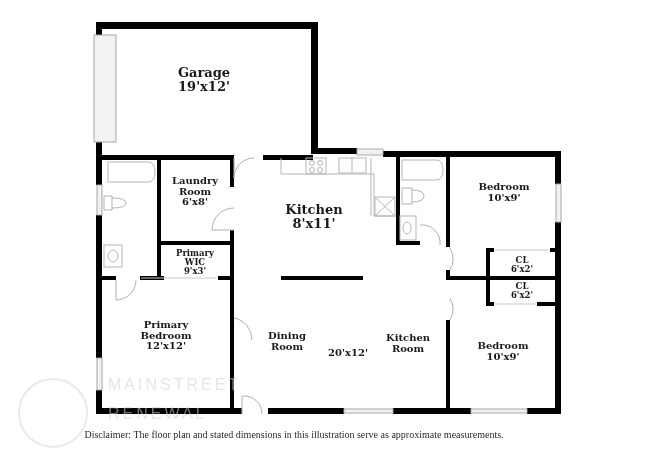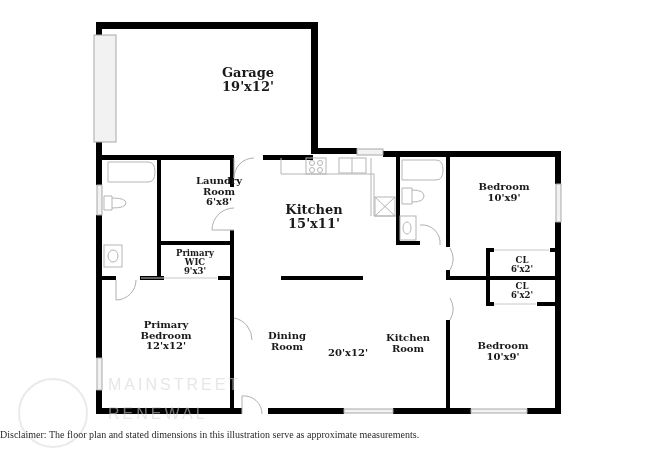--- a/index.html
+++ b/index.html
@@ -6,21 +6,21 @@
     body { width: 650px; height: 473px; position: relative; overflow: hidden; font-family: "DejaVu Serif", "Liberation Serif", serif; }
     #plan { position: absolute; left: 0; top: 0; }
     .w { fill: #000; }
     .fix { fill: none; stroke: #b5b5b5; stroke-width: 1; }
     .win { fill: #f2f2f2; stroke: #a8a8a8; stroke-width: 1; }
     .door { fill: none; stroke: #b0b0b0; stroke-width: 1; }
     .lbl { position: absolute; text-align: center; font-weight: bold; color: #1a1a1a; line-height: 1.05; transform: translateX(-50%); white-space: nowrap; }
     .lbl.big { font-size: 13px; }
     .lbl.sm { font-size: 10px; }
     .lbl.xs { font-size: 8.5px; }
-    .disc { position: absolute; left: 0; width: 588px; text-align: left; top: 428px; font-size: 10px; line-height: 13px; color: #2a2a2a; font-family: "Liberation Serif", "DejaVu Serif", serif; }
+    .disc { position: absolute; left: 0; width: 588px; text-align: center; top: 428px; font-size: 10px; line-height: 13px; color: #2a2a2a; font-family: "Liberation Serif", "DejaVu Serif", serif; }
     .wm { position: absolute; left: 108px; top: 376px; font-family: "Liberation Sans", sans-serif; font-size: 16px; letter-spacing: 3px; color: rgba(210,210,210,0.55); font-weight: normal; }
     .wm2 { position: absolute; left: 108px; top: 405px; font-family: "Liberation Sans", sans-serif; font-size: 16px; letter-spacing: 3px; color: rgba(210,210,210,0.55); }
     .wm-logo { position: absolute; left: 18px; top: 378px; width: 70px; height: 70px; border-radius: 50%; border: 2px solid rgba(220,220,220,0.6); box-sizing: border-box; }
   </style>
 </head>
 <body>
 
 <svg id="plan" width="650" height="473" viewBox="0 0 650 473">
 
   <g>
@@ -145,40 +145,40 @@
     <path class="door" d="M141 278 H217" style="stroke:#c8c8c8"></path>
     <path class="door" d="M494 250 H549" style="stroke:#c8c8c8"></path>
     <path class="door" d="M494 304 H536" style="stroke:#c8c8c8"></path>
   </g>
 </svg>
 
 <div class="wm-logo"></div>
 <div class="wm">MAINSTREET</div>
 <div class="wm2">RENEWAL</div>
 
-<div class="lbl big" style="left:204px; top:66px;margin-left:44px;">
+<div class="lbl big" style="left:204px; top:66px;">
   <div>Garage</div>
   <div>19'x12'</div>
 </div>
 
-<div class="lbl sm" style="left:195px; top:176px;margin-left:24px;">
+<div class="lbl sm" style="left:195px; top:176px;">
   <div>Laundry</div>
   <div>Room</div>
   <div>6'x8'</div>
 </div>
 
 <div class="lbl xs" style="left:195px; top:249px;">
   <div>Primary</div>
   <div>WIC</div>
   <div>9'x3'</div>
 </div>
 
 <div class="lbl big" style="left:314px; top:203px;">
   <div>Kitchen</div>
-  <div>15'x11'</div>
+  <div>8'x11'</div>
 </div>
 
 <div class="lbl sm" style="left:504px; top:182px;">
   <div>Bedroom</div>
   <div>10'x9'</div>
 </div>
 
 <div class="lbl xs" style="left:522px; top:256px;">
   <div>CL</div>
   <div>6'x2'</div>

